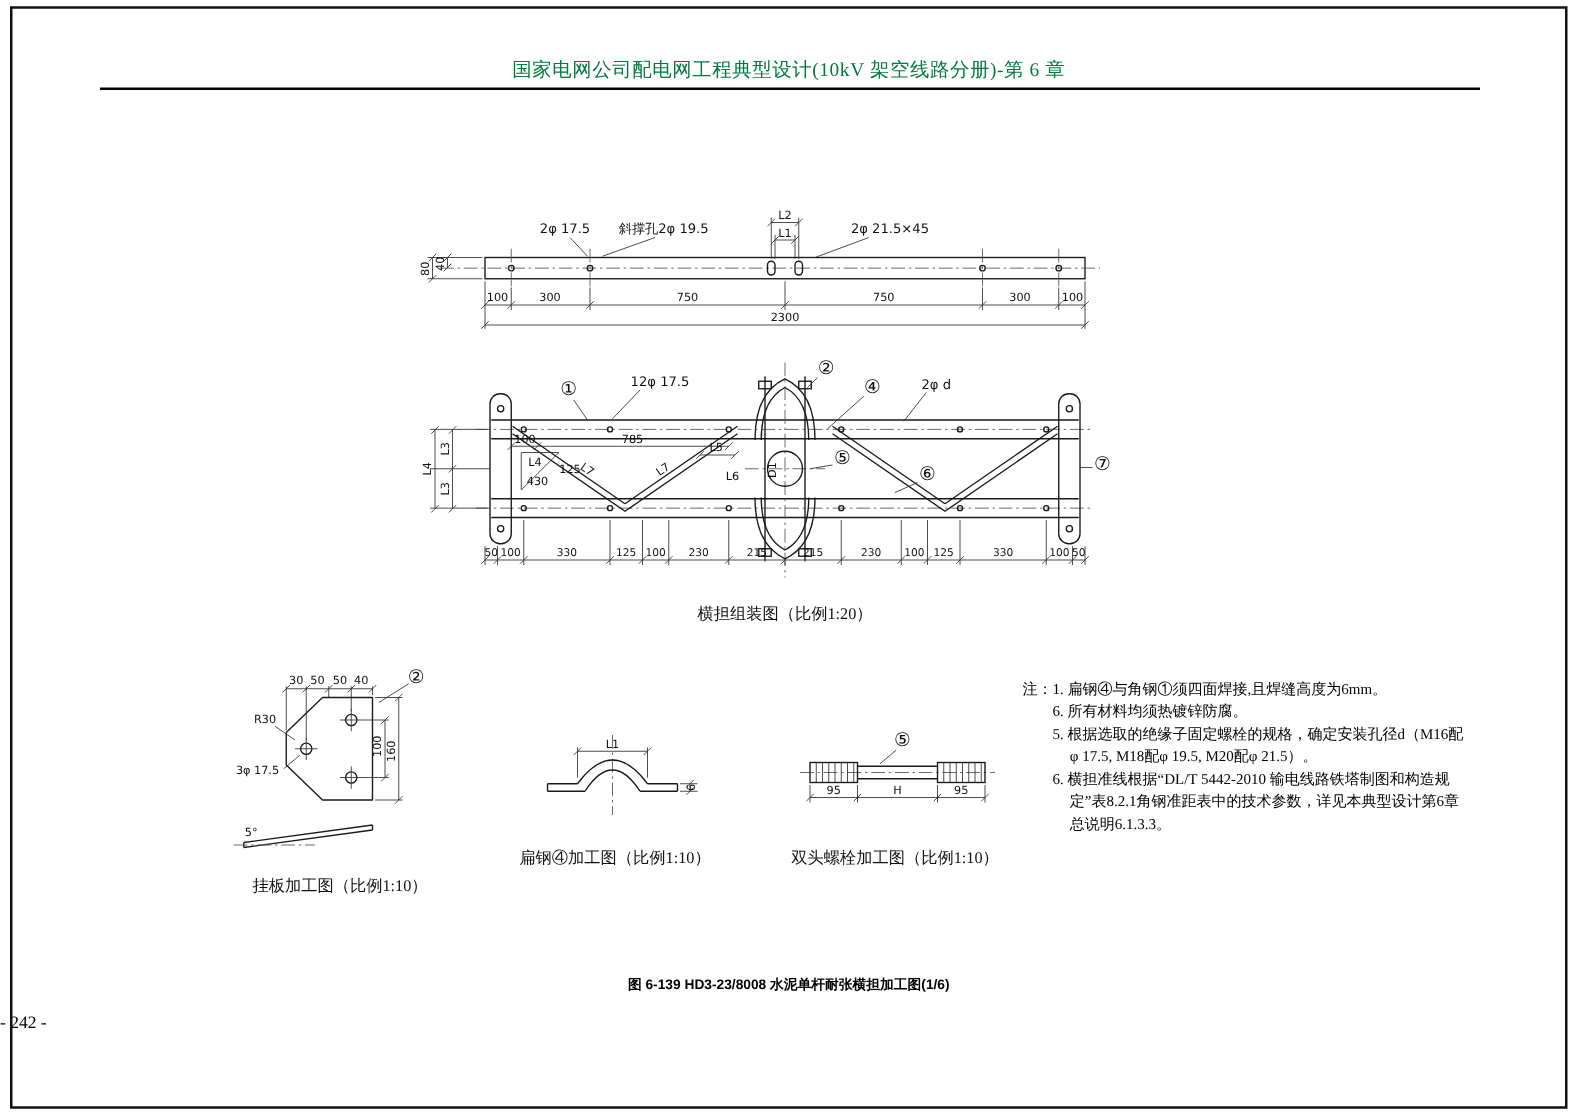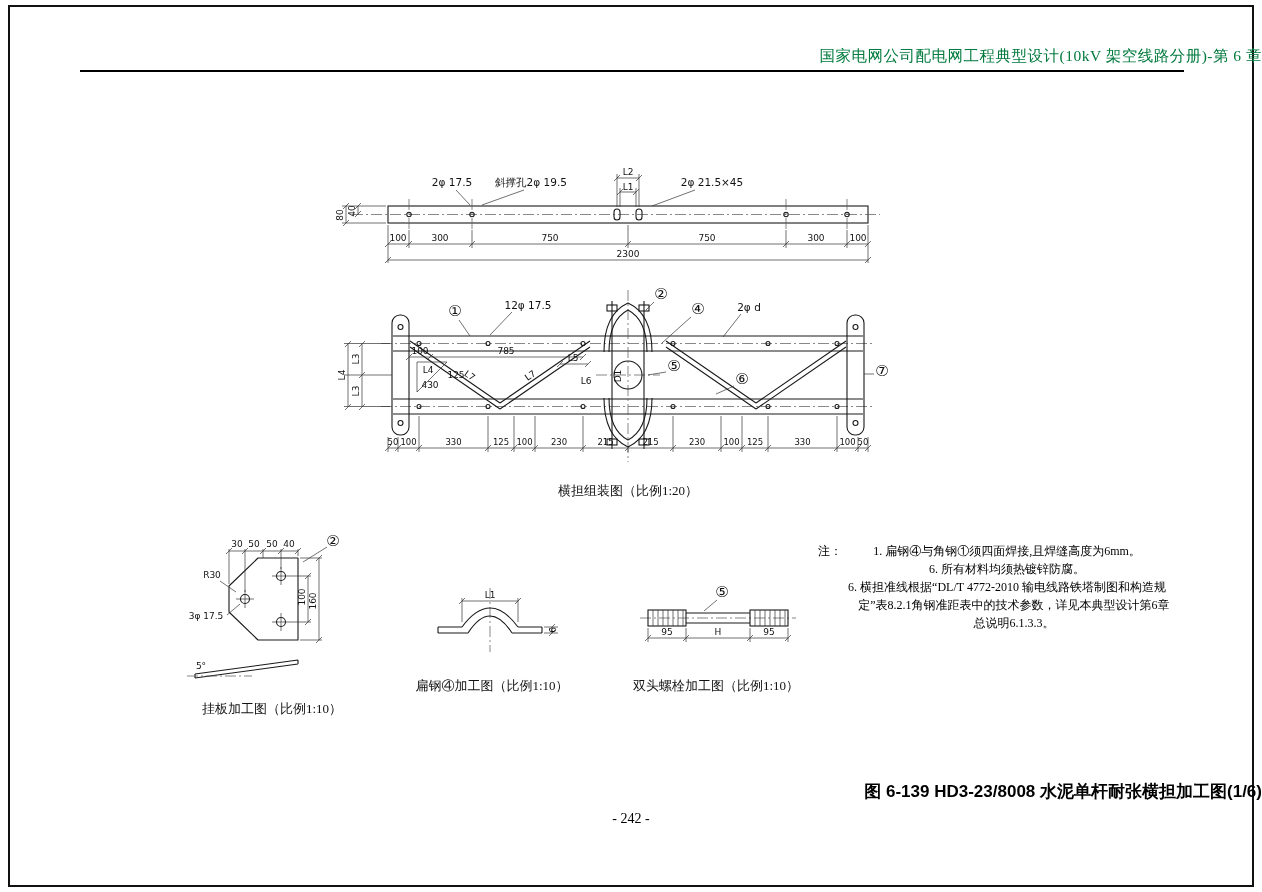--- a/index.html
+++ b/index.html
@@ -1,28 +1,28 @@
 <!DOCTYPE html>
 <html><head>
 <meta charset="utf-8">
 <style>
   html,body{margin:0;padding:0;background:#fff;}
   .page{position:relative;width:1262px;height:892px;background:#ffffff;overflow:hidden;
         font-family:"Liberation Serif",serif;color:#000;}
   .frame{position:absolute;left:8px;top:5px;right:8px;bottom:5px;border:2px solid #111;}
-  .header-title{position:absolute;top:46px;left:0;width:100%;text-align:right;
+  .header-title{position:absolute;top:46px;left:0;width:100%;text-align:center;
         font-size:15.5px;letter-spacing:.5px;color:#007a3d;}
   .header-rule{position:absolute;top:70px;left:80px;right:78px;border-top:2px solid #000;}
   .notes{position:absolute;left:818px;top:542px;width:354px;display:flex;
         font-size:12px;line-height:1.5;color:#000;}
   .notes-label{white-space:nowrap;}
-  .note-item{padding-left:1.15em;text-indent:-1.15em;text-align:center;}
-  .figure-title{position:absolute;top:780px;left:0;width:100%;text-align:right;
-        font-family:"Liberation Sans",sans-serif;font-weight:bold;font-size:17px;}
-  .page-number{position:absolute;top:811px;left:0;width:100%;text-align:center;font-size:14px;}
+  .note-item{padding-left:1.15em;text-indent:-1.15em;}
+  .figure-title{position:absolute;top:780px;left:0;width:100%;text-align:center;
+        font-family:"Liberation Sans",sans-serif;font-weight:bold;font-size:11px;}
+  .page-number{position:absolute;top:811px;left:0;width:100%;font-size:14px;}
   svg{position:absolute;left:0;top:0;}
   .s1{stroke:#1a1a1a;stroke-width:1.1;fill:none;}
   .s2{stroke:#333;stroke-width:.7;fill:none;}
   .cl{stroke:#555;stroke-width:.7;fill:none;stroke-dasharray:11 3 2 3;}
   text{fill:#111;font-family:"DejaVu Sans",sans-serif;}
   .dim{font-size:9px;}
   .dim8{font-size:8.5px;}
   .lbl{font-size:10.5px;}
   .co{font-size:15px;}
   .caption{font-size:13px;font-family:"Liberation Serif",serif;}
@@ -214,19 +214,20 @@
       <text class="dim" x="769" y="635" text-anchor="middle">95</text>
       <text class="caption" x="716" y="690" text-anchor="middle">双头螺栓加工图（比例1:10）</text>
     </g>
   </svg>
 
   <div class="notes">
     <span class="notes-label">注：</span>
     <div class="notes-items">
       <div class="note-item">1. 扁钢④与角钢①须四面焊接,且焊缝高度为6mm。</div>
       <div class="note-item">6. 所有材料均须热镀锌防腐。</div>
-      <div class="note-item">6. 横担准线根据“DL/T 4772-2010 输电线路铁塔制图和构造规定”表8.2.1角钢准距表中的技术参数，详见本典型设计第6章总说明6.1.3.3。</div>
+      <div class="note-item">5. 根据选取的绝缘子固定螺栓的规格，确定安装孔径d（M16配φ 17.5, M18配φ 19.5, M20配φ 21.5）。</div>
+      <div class="note-item">6. 横担准线根据“DL/T 5442-2010 输电线路铁塔制图和构造规定”表8.2.1角钢准距表中的技术参数，详见本典型设计第6章总说明6.1.3.3。</div>
     </div>
   </div>
 
   <div class="figure-title">图 6-139  HD3-23/8008 水泥单杆耐张横担加工图(1/6)</div>
   <div class="page-number">- 242 -</div>
 </div>
 
 </body></html>

